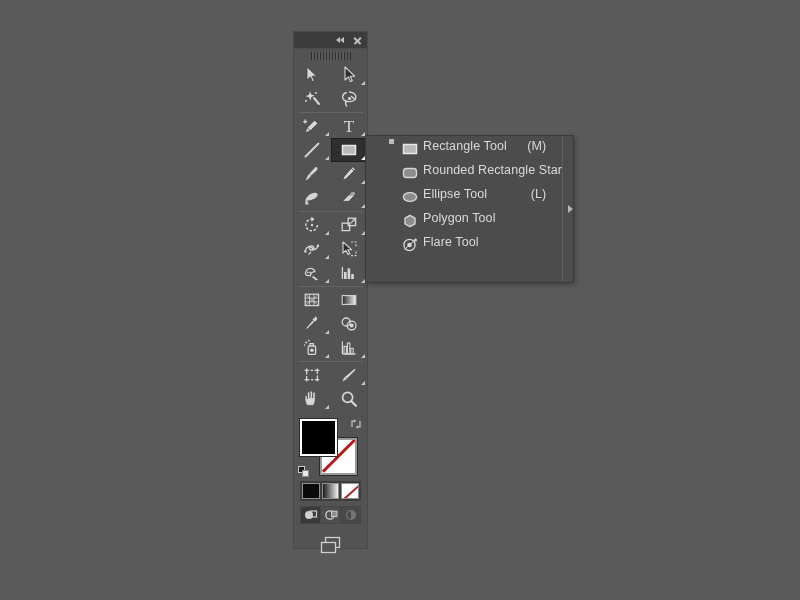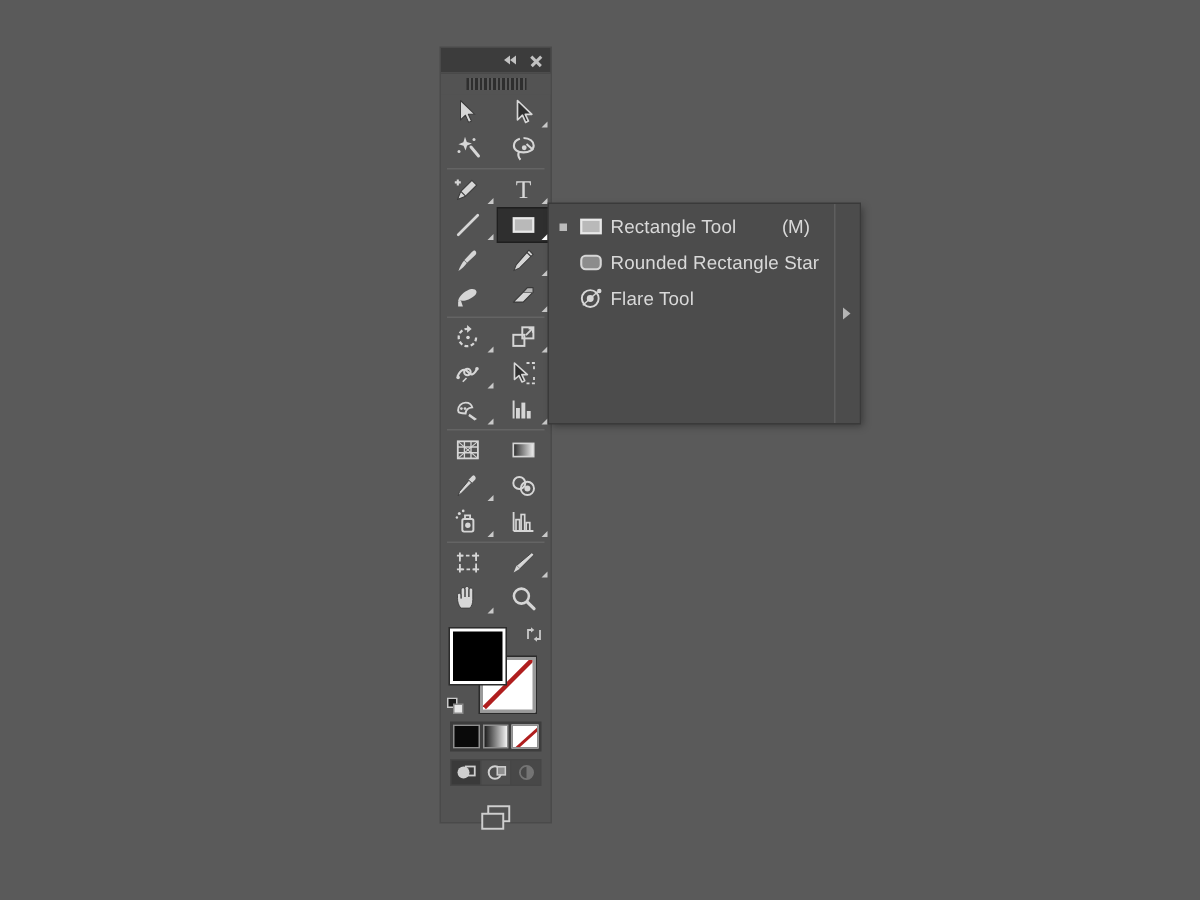--- a/index.html
+++ b/index.html
@@ -231,22 +231,22 @@
     display: flex;
   }
   #flyout-items {
     flex: 1;
     padding-top: 3px;
   }
   .fly-item {
     position: relative;
     height: 24px;
     display: flex;
-    align-items: center;
-    padding-left: 4px;
+    align-items: flex-start;
+    padding-left: 20px;
   }
   .fly-marker {
     width: 11px;
     display: flex;
     align-items: center;
     justify-content: center;
   }
   .fly-marker i {
     display: block;
     width: 5px; height: 5px;
@@ -666,20 +666,39 @@
             <svg width="20" height="20" viewBox="0 0 20 20">
               <rect x="3.5" y="5.5" width="13" height="9" rx="3" ry="3" fill="#8c8c8c" stroke="#d6d6d6" stroke-width="1.4"></rect>
             </svg>
           </span>
           <span class="fly-label">Rounded Rectangle Star</span>
         </div>
         <div class="fly-item">
           <span class="fly-marker"></span>
           <span class="fly-icon">
             <svg width="20" height="20" viewBox="0 0 20 20">
+              <ellipse cx="10" cy="10" rx="6.6" ry="4.4" fill="#8c8c8c" stroke="#d6d6d6" stroke-width="1.4"></ellipse>
+            </svg>
+          </span>
+          <span class="fly-label">Ellipse Tool</span>
+          <span class="fly-shortcut">(L)</span>
+        </div>
+        <div class="fly-item">
+          <span class="fly-marker"></span>
+          <span class="fly-icon">
+            <svg width="20" height="20" viewBox="0 0 20 20">
+              <path d="M10,4.4 L15,7.2 L15,12.8 L10,15.6 L5,12.8 L5,7.2 Z" fill="#8c8c8c" stroke="#d6d6d6" stroke-width="1.4" stroke-linejoin="round"></path>
+            </svg>
+          </span>
+          <span class="fly-label">Polygon Tool</span>
+        </div>
+        <div class="fly-item">
+          <span class="fly-marker"></span>
+          <span class="fly-icon">
+            <svg width="20" height="20" viewBox="0 0 20 20">
               <circle cx="9.5" cy="10" r="5.6" fill="none" stroke="#d6d6d6" stroke-width="1.3"></circle>
               <circle cx="9.5" cy="10" r="2.3" fill="#d6d6d6"></circle>
               <circle cx="15.5" cy="5" r="1.5" fill="#d6d6d6"></circle>
               <path d="M4.5,14.5 L14.5,5.5" stroke="#d6d6d6" stroke-width="1"></path>
             </svg>
           </span>
           <span class="fly-label">Flare Tool</span>
         </div>
       </div>
     <div id="flyout-tear"></div>

